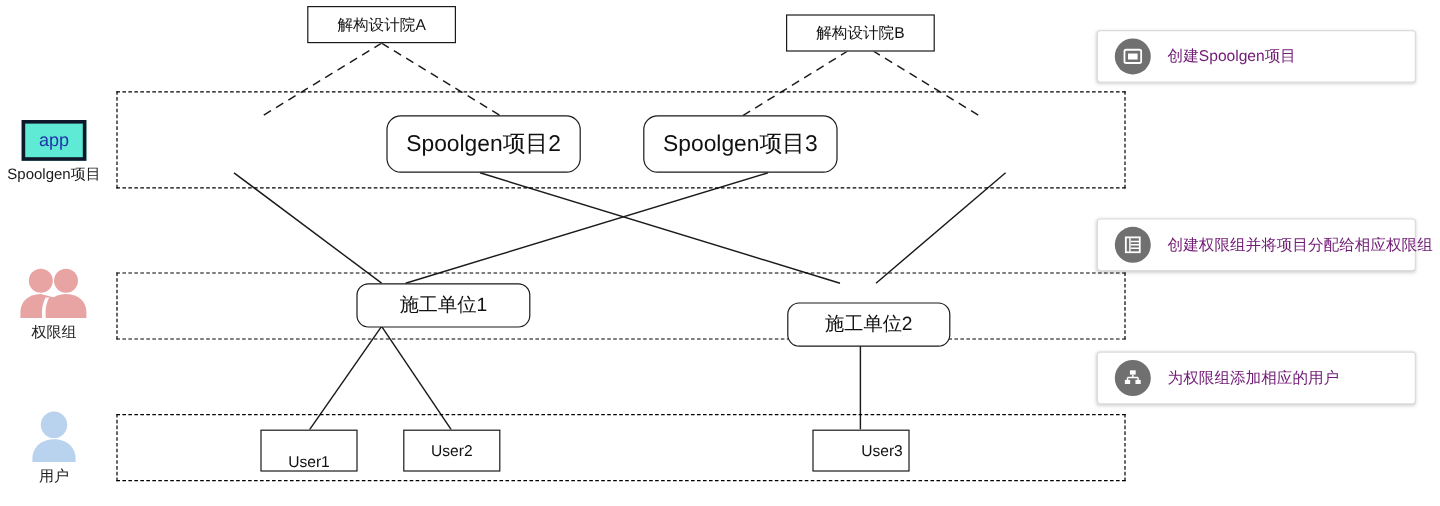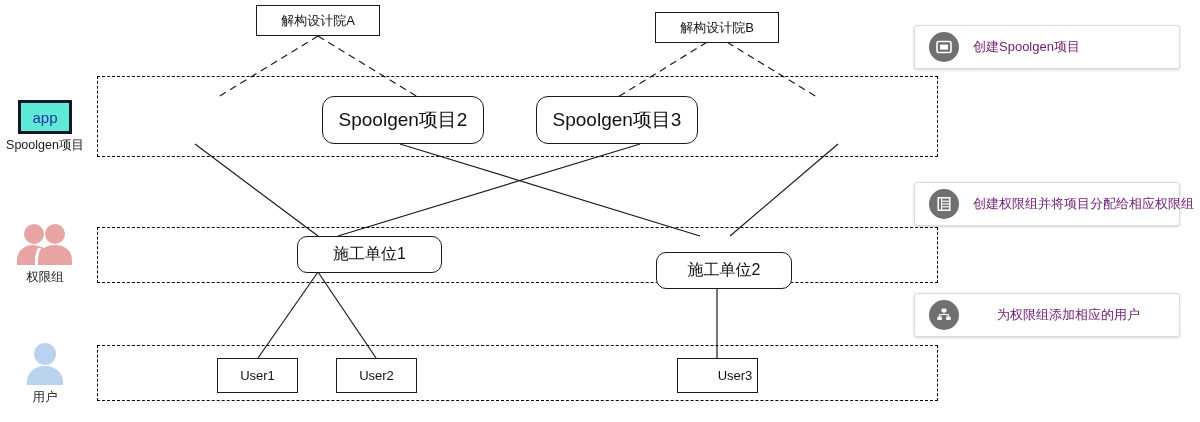--- a/index.html
+++ b/index.html
@@ -114,21 +114,21 @@
     <span>Spoolgen项目3</span>
   </div>
 
   <div class="node unit" style="left:257px; top:236px; width:145px; height:37px;margin-left:40px;">
     <span>施工单位1</span>
   </div>
   <div class="node unit" style="left:656px; top:252px; width:136px; height:37px;">
     <span>施工单位2</span>
   </div>
 
-  <div class="node user" style="left:217px; top:358px; width:81px; height:35px;">
+  <div class="node user" style="left:217px; top:358px; width:81px; height:35px;align-items:flex-end;">
     <span>User1</span>
   </div>
   <div class="node user" style="left:336px; top:358px; width:81px; height:35px;">
     <span>User2</span>
   </div>
   <div class="node user" style="left:677px; top:358px; width:81px; height:35px;padding-left:35px;">
     <span>User3</span>
   </div>
 
   <div class="rail-item" style="left:-10px; top:100px;">
@@ -173,21 +173,21 @@
         <rect x="2.2" y="1.8" width="11.6" height="12.4" fill="none" stroke="#ffffff" stroke-width="1.5"></rect>
         <line x1="5.6" y1="2.4" x2="5.6" y2="13.6" stroke="#ffffff" stroke-width="1.2"></line>
         <line x1="6.2" y1="5.2" x2="13.2" y2="5.2" stroke="#ffffff" stroke-width="1.2"></line>
         <line x1="6.2" y1="8.0" x2="13.2" y2="8.0" stroke="#ffffff" stroke-width="1.2"></line>
         <line x1="6.2" y1="10.8" x2="13.2" y2="10.8" stroke="#ffffff" stroke-width="1.2"></line>
       </svg>
     </span>
     <span class="legend-text">创建权限组并将项目分配给相应权限组</span>
   </div>
 
-  <div class="legend-card" style="left:914px; top:293px; width:266px; height:44px;gap:24px;">
+  <div class="legend-card" style="left:914px; top:293px; width:266px; height:44px;">
     <span class="legend-icon">
       <svg width="16" height="16" viewBox="0 0 16 16">
         <rect x="5.6" y="1.6" width="4.8" height="3.6" fill="#ffffff"></rect>
         <line x1="8" y1="5.2" x2="8" y2="7.6" stroke="#ffffff" stroke-width="1.2"></line>
         <line x1="3.6" y1="7.6" x2="12.4" y2="7.6" stroke="#ffffff" stroke-width="1.2"></line>
         <line x1="3.6" y1="7.6" x2="3.6" y2="9.6" stroke="#ffffff" stroke-width="1.2"></line>
         <line x1="12.4" y1="7.6" x2="12.4" y2="9.6" stroke="#ffffff" stroke-width="1.2"></line>
         <rect x="1.4" y="9.6" width="4.4" height="3.4" fill="#ffffff"></rect>
         <rect x="10.2" y="9.6" width="4.4" height="3.4" fill="#ffffff"></rect>
       </svg>

